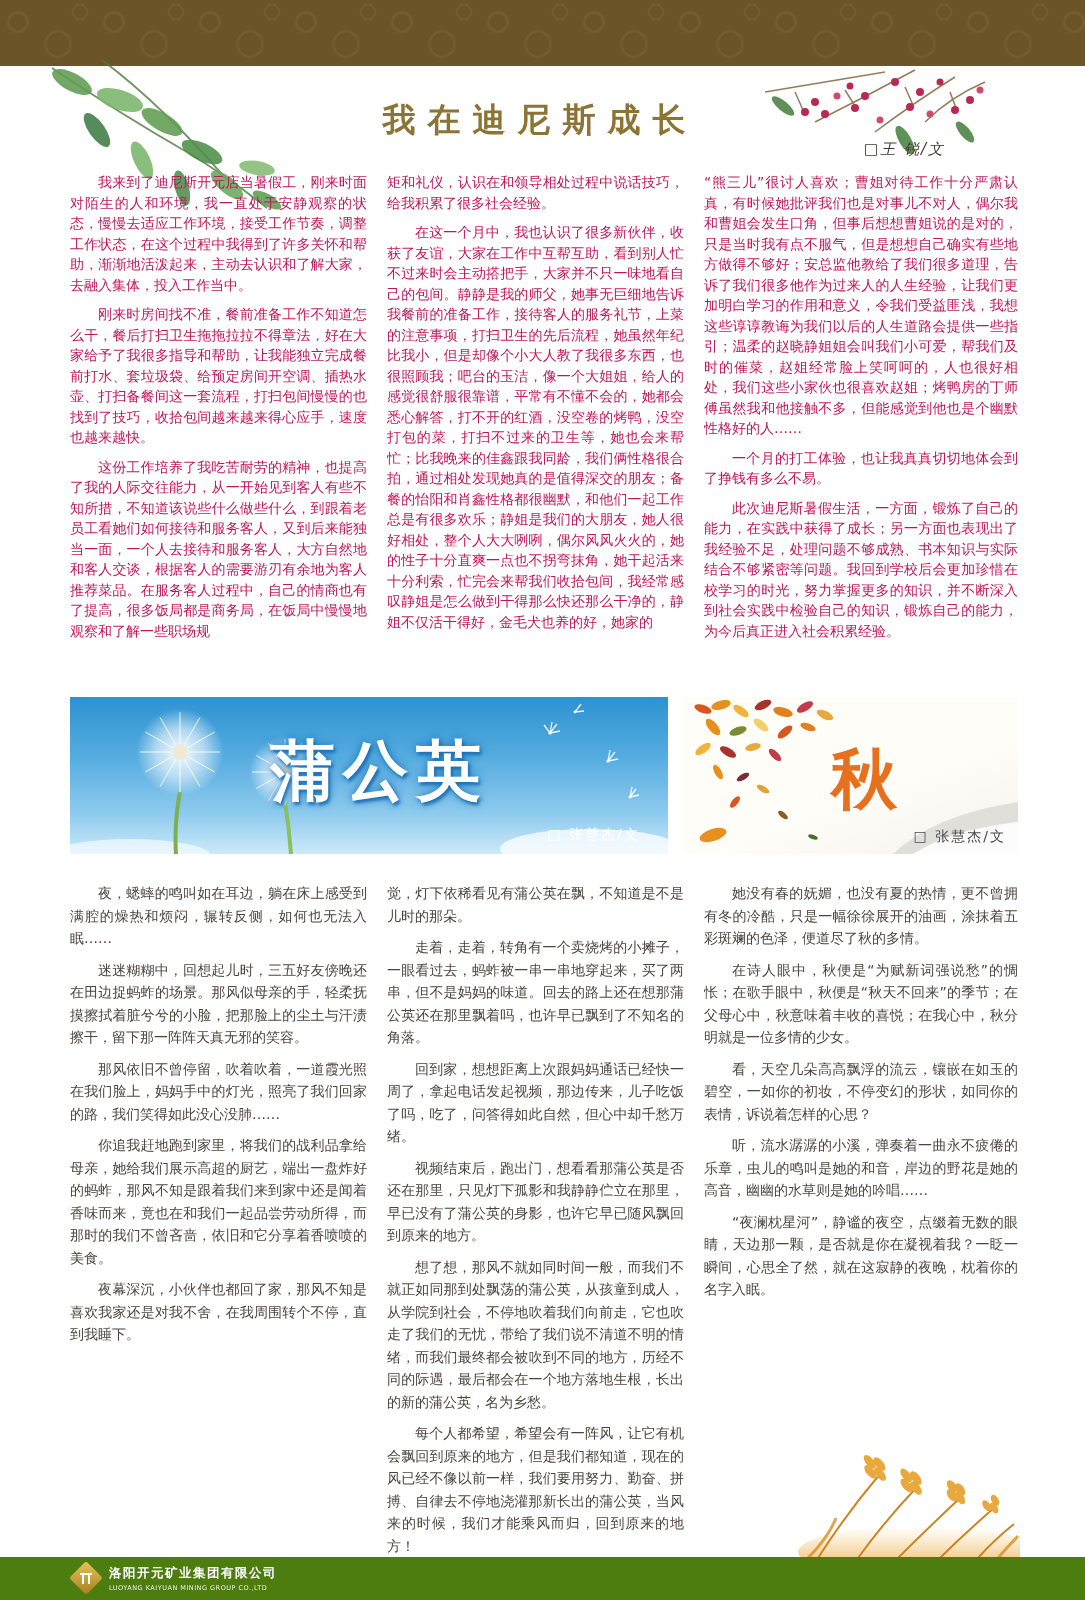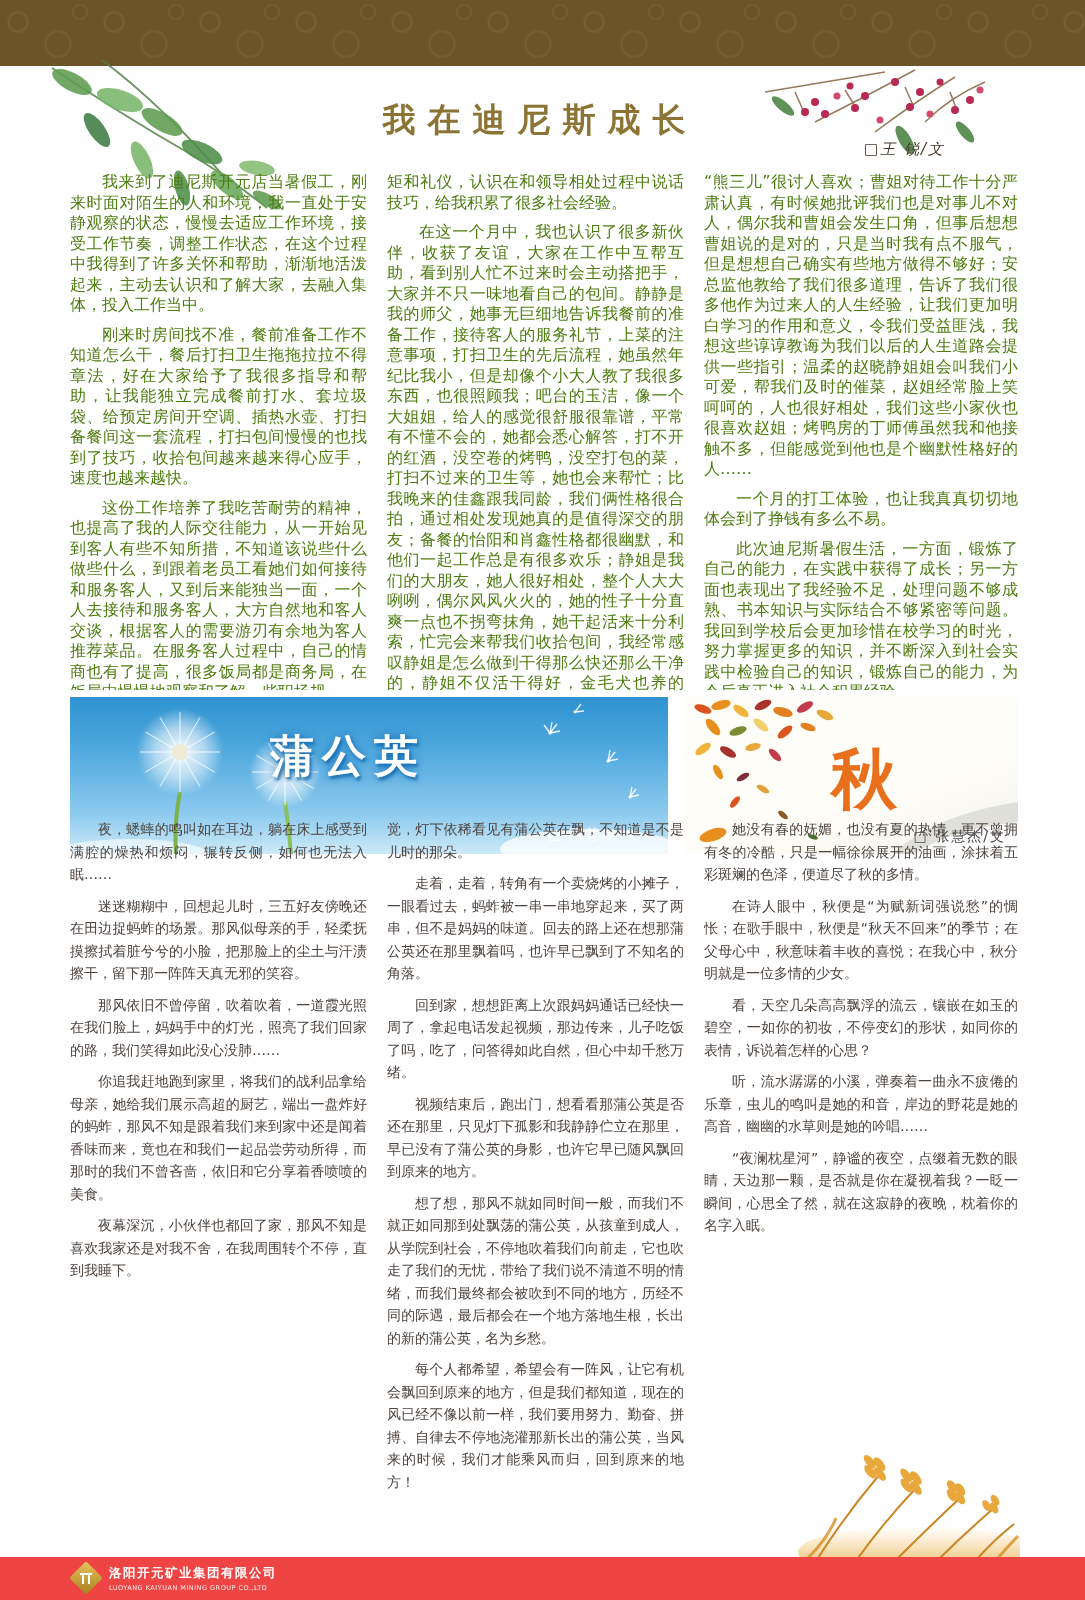--- a/index.html
+++ b/index.html
@@ -25,51 +25,51 @@
     position:absolute; top:98px; left:300px; width:480px; text-align:center;
     font-size:33px; font-weight:bold; letter-spacing:12px; color:#8c7434;
   }
   .a1-author {
     position:absolute; top:140px; right:140px;
     font-size:15px; color:#45382c; letter-spacing:2px;font-style:italic;
   }
   .col {
     position:absolute; width:297px; text-align:justify; overflow:hidden;
   }
-  .col.upper { top:172px; height:518px; font-size:16px; line-height:20.5px; color:#4d7c0f; }
-  .col.lower { top:818px; height:690px; font-size:14px; line-height:22.5px; color:#4d443f; }
+  .col.upper { top:172px; height:518px; font-size:14px; line-height:20.5px; color:#be185d; }
+  .col.lower { top:882px; height:690px; font-size:14px; line-height:22.5px; color:#4d443f; }
   .c1 { left:70px; } .c2 { left:387px; } .c3 { left:704px; width:314px; }
   .para { margin:0 0 9px 0; text-indent:2em; }
   .para.cont { text-indent:0; }
   
   .pic-dandelion {
     position:absolute; left:70px; top:697px; width:598px; height:157px; overflow:hidden;
     background:linear-gradient(180deg,#2e92d0 0%,#55ace0 38%,#8fcbEE 75%,#cdeaf9 100%);
   }
   .pic-dandelion .pic-title {
-    position:absolute; left:200px; top:30px; font-size:44px; font-weight:bold; color:#ffffff;
+    position:absolute; left:200px; top:30px; font-size:65px; font-weight:bold; color:#ffffff;
     letter-spacing:8px; text-shadow:0 0 10px rgba(23,110,180,.95), 2px 3px 3px rgba(23,110,180,.85);text-align:right;
   }
   .pic-dandelion .pic-author {
     position:absolute; right:28px; bottom:10px; font-size:14px; color:#ffffff; letter-spacing:2px;
   }
   
   .pic-autumn {
     position:absolute; left:683px; top:697px; width:335px; height:157px; overflow:hidden;
     background:linear-gradient(160deg,#fffdf8 60%,#f4f2ec 100%);
   }
   .pic-autumn .pic-title {
     position:absolute; left:148px; top:38px; font-size:66px; font-weight:bold; color:#e8701d;
   }
   .pic-autumn .pic-author {
     position:absolute; right:12px; bottom:8px; font-size:14px; color:#4a4a4a; letter-spacing:2px;
   }
   
   .footer {
-    position:absolute; left:0; bottom:0; width:100%; height:43px; background:#ef4444;
+    position:absolute; left:0; bottom:0; width:100%; height:43px; background:#4d7c0f;
   }
   .footer-logo { position:absolute; left:70px; top:5px; display:flex; align-items:center; gap:7px; }
   .footer-text .cn { font-size:12.5px; font-weight:bold; color:#ffffff; letter-spacing:1.5px; }
   .footer-text .en { font-size:6.5px; color:#f3efec; letter-spacing:.5px; margin-top:2px; }
   .wheat { position:absolute; left:788px; top:1452px; z-index:0; }
   .c3.lower { z-index:1; }
 </style>
 </head>
 <body>
 

